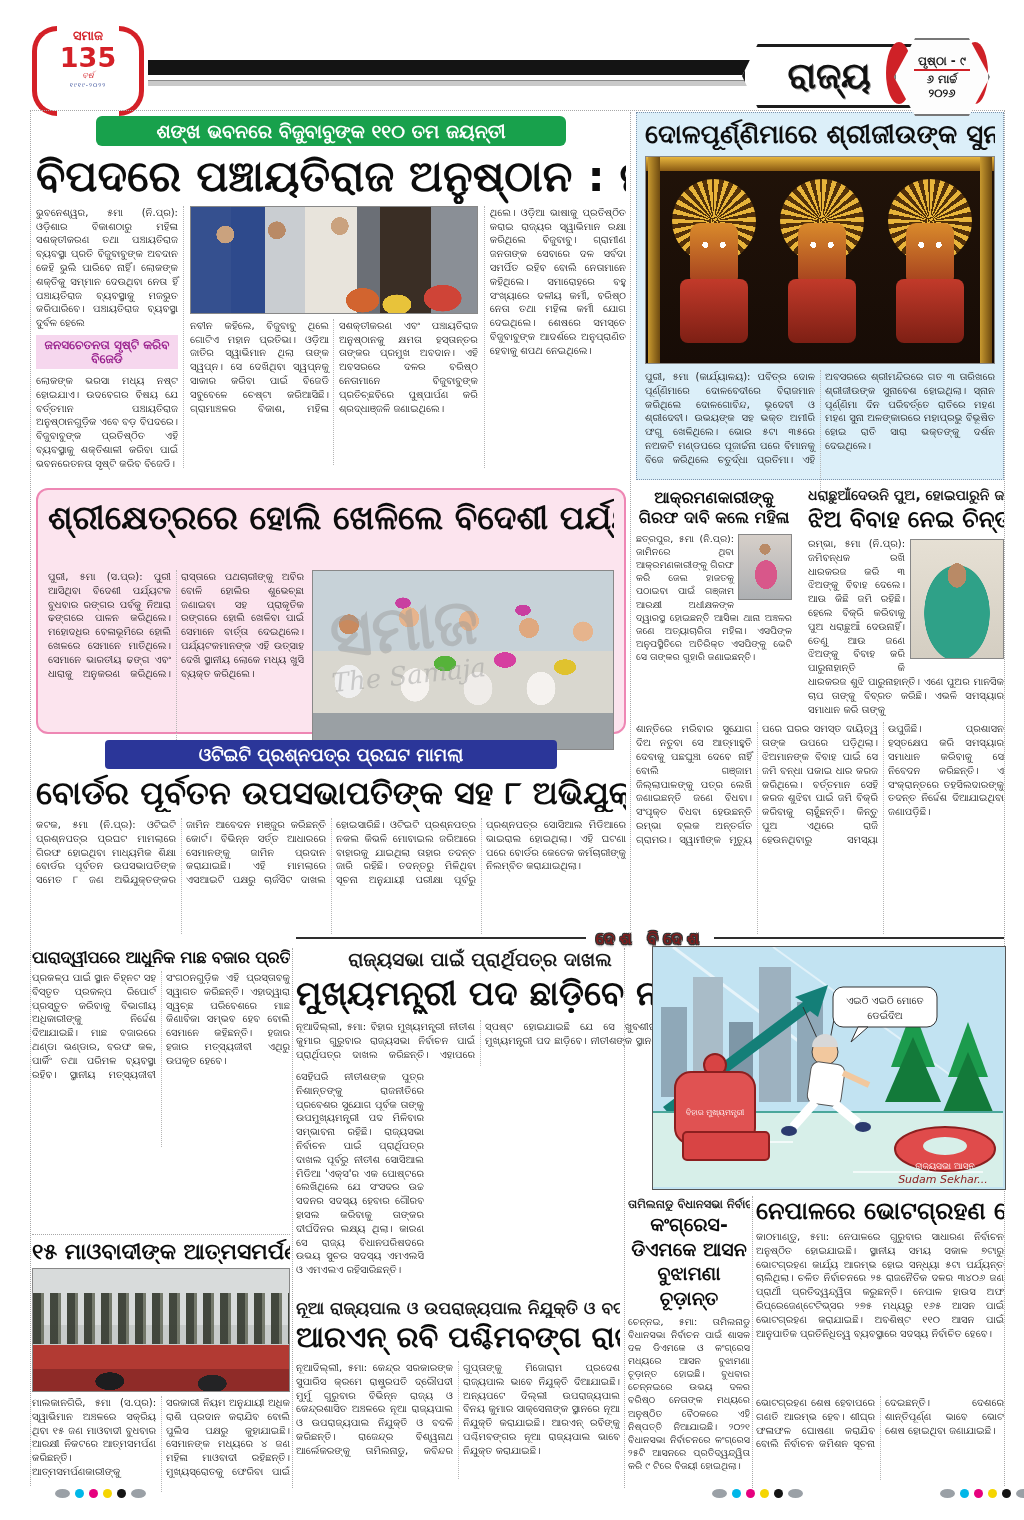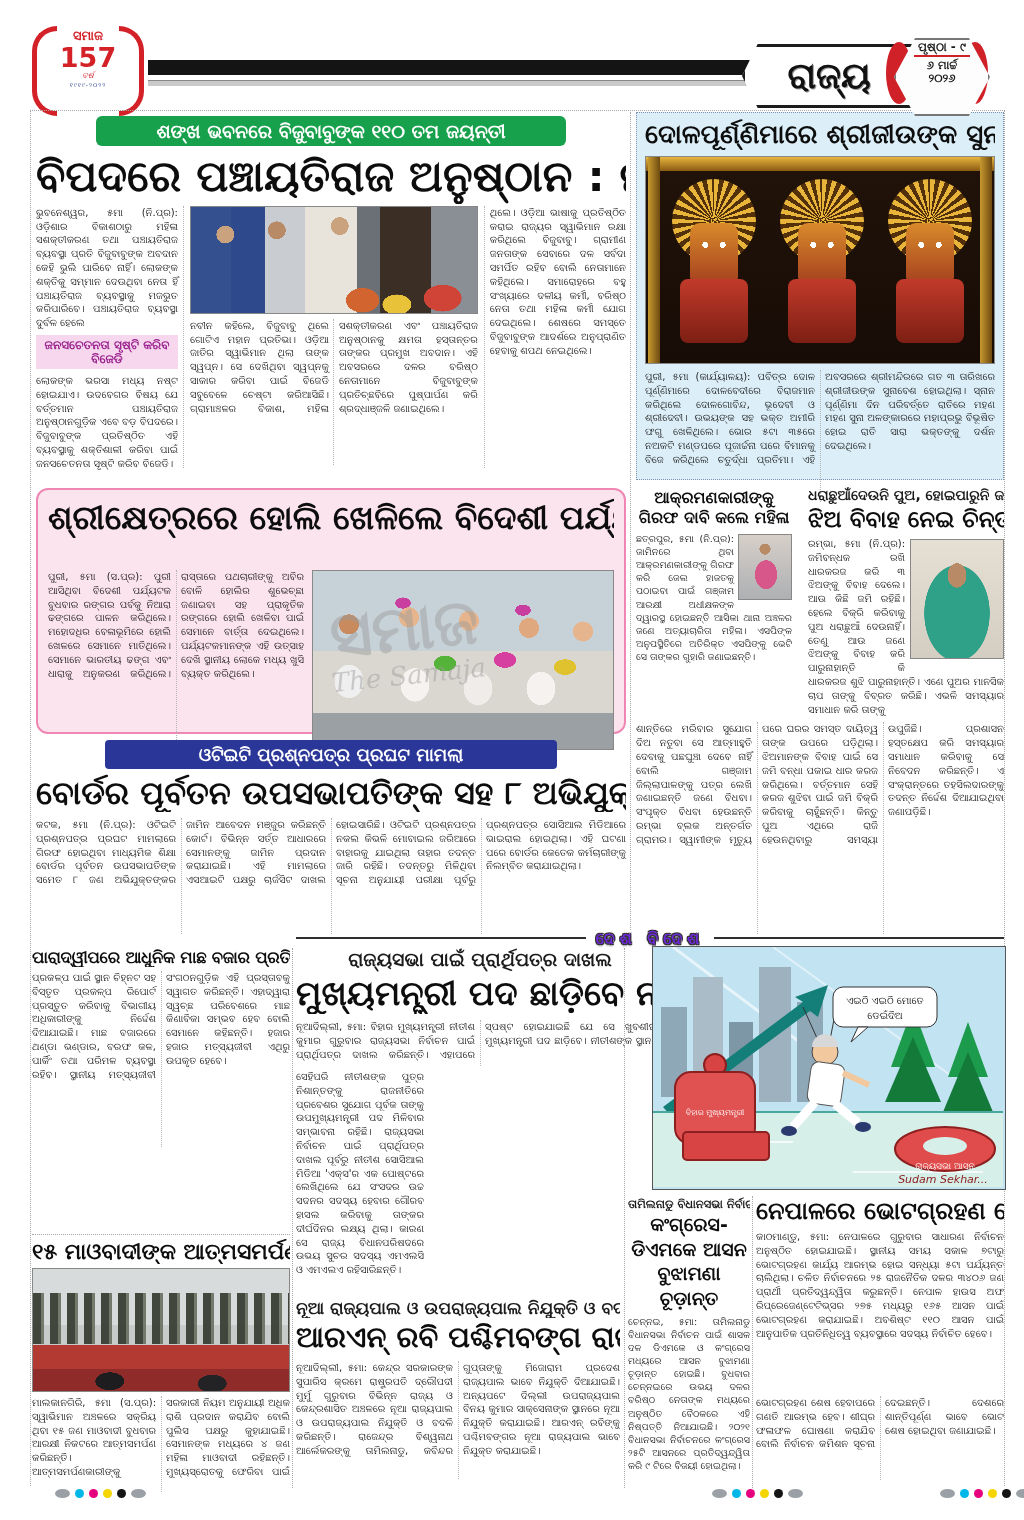--- a/index.html
+++ b/index.html
@@ -25,21 +25,21 @@
   .logo-range{font-size:6px;color:#233b8f;letter-spacing:1px;}
   .blackbar{left:148px;top:60px;width:606px;height:15px;background:#141414;}
   .graybar{left:148px;top:80px;width:606px;height:5px;background:#c9c9c9;border-top:1px solid #888;}
   .badge{left:742px;top:44px;width:168px;height:58px;background:#fff;border:3px solid #1c1c1c;
          clip-path:polygon(0 50%,9% 0,100% 0,100% 100%,9% 100%);
          display:flex;align-items:center;justify-content:center;}
   .badge span{font-size:36px;font-weight:bold;color:#111;text-shadow:1px 1px 0 #999;}
   .crescent{width:26px;height:62px;background:#cf2127;border-radius:50%;}
   .hex{left:894px;top:38px;width:92px;height:74px;background:#fdfdfd;border:2px solid #777;
        clip-path:polygon(22% 0,78% 0,100% 50%,78% 100%,22% 100%,0 50%);
-       display:flex;flex-direction:column;align-items:center;justify-content:flex-start;z-index:3;}
+       display:flex;flex-direction:column;align-items:center;justify-content:center;z-index:3;}
   .hex .pno{font-size:12px;font-weight:bold;border-bottom:2px solid #cf2127;padding:0 4px 1px;margin-bottom:2px;}
   .hex .dt{font-size:11.5px;font-weight:bold;line-height:1.15;}
 
   
   .a1{left:36px;top:114px;width:590px;height:366px;}
   .kickgreen{margin:2px auto 0;width:470px;height:30px;background:#18a14c;border-radius:6px;
              color:#fff;font-weight:bold;font-size:19px;display:flex;align-items:center;justify-content:center;}
   .a1 h1{margin:4px 0 2px;font-size:43px;line-height:1.25;white-space:nowrap;}
   .a1row{display:flex;height:262px;}
   .a1col1{width:146px;padding-right:5px;}
@@ -117,21 +117,21 @@
   .cont3{margin-top:6px;height:212px;overflow:hidden;}
   
   .ot{left:36px;top:740px;width:590px;height:192px;}
   .bannerblue{margin:0 auto;width:452px;height:29px;background:#2b3699;border-radius:4px;color:#fff;
       font-weight:bold;font-size:18px;display:flex;align-items:center;justify-content:center;}
   .ot h2{font-size:32px;margin:5px 0 6px;white-space:nowrap;}
   .ot .bt{height:116px;overflow:hidden;}
   
   .desh{left:296px;top:929px;width:708px;height:18px;display:flex;align-items:center;z-index:4;}
   .desh .ln{flex:1;border-top:2px solid #2e2e2e;}
-  .desh .lb{margin:0 10px;font-size:16px;font-weight:bold;letter-spacing:5px;color:#6d28d9;
+  .desh .lb{margin:0 10px;font-size:16px;font-weight:bold;letter-spacing:5px;color:#7f1d1d;
      text-shadow:-1px -1px 0 #333,1px -1px 0 #333,-1px 1px 0 #333,1px 1px 0 #333,0 2px 2px #999;}
   
   .pd{left:32px;top:946px;width:258px;height:286px;}
   .pd h3{font-size:16.5px;margin:2px 0 4px;letter-spacing:-.3px;white-space:nowrap;}
   .pd .p1{height:96px;overflow:hidden;}
   .pd .p2{height:176px;overflow:hidden;margin-top:4px;}
   
   .mao{left:32px;top:1234px;width:258px;height:254px;}
   .mao h3{font-size:22px;margin:2px 0 4px;white-space:nowrap;}
   .maoist-photo{width:256px;height:122px;background:
@@ -185,21 +185,21 @@
 </style>
 </head>
 <body>
 
 <div id="page">
 
   <div class="abs logo">
     <div class="br brl"></div>
     <div class="br brr"></div>
     <div class="logo-title">ସମାଜ</div>
-    <div class="logo-num">157</div>
+    <div class="logo-num">135</div>
     <div class="logo-sub">ବର୍ଷ</div>
     <div class="logo-range">୧୯୧୯-୨୦୨୨</div>
   </div>
   <div class="abs blackbar"></div>
   <div class="abs graybar"></div>
   <div class="abs badge">
     <span>ରାଜ୍ୟ</span>
   </div>
   <div class="abs crescent" style="left:886px;top:42px;"></div>
   <div class="abs crescent" style="left:962px;top:42px;"></div>
@@ -219,21 +219,21 @@
 
   <section class="abs a1">
     <div class="kickgreen">
       <span>ଶଙ୍ଖ ଭବନରେ ବିଜୁବାବୁଙ୍କ ୧୧୦ ତମ ଜୟନ୍ତୀ</span>
     </div>
     <h1 class="hl">ବିପଦରେ ପଞ୍ଚାୟତିରାଜ ଅନୁଷ୍ଠାନ : ନବୀନ</h1>
     <div class="a1row">
       <div class="a1col1">
         <p class="bt" style="margin:0;">ଭୁବନେଶ୍ୱର, ୫ମା (ନି.ପ୍ର): ଓଡ଼ିଶାର ବିକାଶଠାରୁ ମହିଳା ସଶକ୍ତୀକରଣ ତଥା ପଞ୍ଚାୟତିରାଜ ବ୍ୟବସ୍ଥା ପ୍ରତି ବିଜୁବାବୁଙ୍କ ଅବଦାନ କେହି ଭୁଲି ପାରିବେ ନାହିଁ। ଲୋକଙ୍କ ଶକ୍ତିକୁ ସମ୍ମାନ ଦେଉଥିବା ନେତା ହିଁ ପଞ୍ଚାୟତିରାଜ ବ୍ୟବସ୍ଥାକୁ ମଜଭୁତ କରିପାରିବେ। ପଞ୍ଚାୟତିରାଜ ବ୍ୟବସ୍ଥା ଦୁର୍ବଳ ହେଲେ</p>
         <div class="subpurple">ଜନସଚେତନତା ସୃଷ୍ଟି କରିବ ବିଜେଡି</div>
-        <p class="bt" style="margin:0;">ଲୋକଙ୍କ ଭରସା ମଧ୍ୟ ନଷ୍ଟ ହୋଇଯାଏ। ଉଦବେଗର ବିଷୟ ଯେ ବର୍ତ୍ତମାନ ପଞ୍ଚାୟତିରାଜ ଅନୁଷ୍ଠାନଗୁଡ଼ିକ ଏବେ ବଡ଼ ବିପଦରେ। ବିଜୁବାବୁଙ୍କ ପ୍ରତିଷ୍ଠିତ ଏହି ବ୍ୟବସ୍ଥାକୁ ଶକ୍ତିଶାଳୀ କରିବା ପାଇଁ ଜନସଚେତନତା ସୃଷ୍ଟି କରିବ ବିଜେଡି।</p>
+        <p class="bt" style="margin:0;">ଲୋକଙ୍କ ଭରସା ମଧ୍ୟ ନଷ୍ଟ ହୋଇଯାଏ। ଉଦବେଗର ବିଷୟ ଯେ ବର୍ତ୍ତମାନ ପଞ୍ଚାୟତିରାଜ ଅନୁଷ୍ଠାନଗୁଡ଼ିକ ଏବେ ବଡ଼ ବିପଦରେ। ବିଜୁବାବୁଙ୍କ ପ୍ରତିଷ୍ଠିତ ଏହି ବ୍ୟବସ୍ଥାକୁ ଶକ୍ତିଶାଳୀ କରିବା ପାଇଁ ଭବନରେତନତା ସୃଷ୍ଟି କରିବ ବିଜେଡି।</p>
       </div>
       <div class="a1mid">
         <div class="ph naveen-photo"></div>
         <div class="bt c2" style="height:146px;overflow:hidden;">ନବୀନ କହିଲେ, ବିଜୁବାବୁ ଥିଲେ ଗୋଟିଏ ମହାନ ପ୍ରତିଭା। ଓଡ଼ିଆ ଜାତିର ସ୍ୱାଭିମାନ ଥିଲା ତାଙ୍କ ସ୍ୱପ୍ନ। ସେ ଦେଖିଥିବା ସ୍ୱପ୍ନକୁ ସାକାର କରିବା ପାଇଁ ବିଜେଡି ସବୁବେଳେ ଚେଷ୍ଟା କରିଆସିଛି। ଗ୍ରାମାଞ୍ଚଳର ବିକାଶ, ମହିଳା ସଶକ୍ତୀକରଣ ଏବଂ ପଞ୍ଚାୟତିରାଜ ଅନୁଷ୍ଠାନକୁ କ୍ଷମତା ହସ୍ତାନ୍ତର ତାଙ୍କର ପ୍ରମୁଖ ଅବଦାନ। ଏହି ଅବସରରେ ଦଳର ବରିଷ୍ଠ ନେତାମାନେ ବିଜୁବାବୁଙ୍କ ପ୍ରତିଚ୍ଛବିରେ ପୁଷ୍ପାର୍ପଣ କରି ଶ୍ରଦ୍ଧାଞ୍ଜଳି ଜଣାଇଥିଲେ।</div>
       </div>
       <div class="a1col4">
         <p class="bt" style="margin:0;">ଥିଲେ। ଓଡ଼ିଆ ଭାଷାକୁ ପ୍ରତିଷ୍ଠିତ କରାଇ ରାଜ୍ୟର ସ୍ୱାଭିମାନ ରକ୍ଷା କରିଥିଲେ ବିଜୁବାବୁ। ଗ୍ରାମୀଣ ଜନତାଙ୍କ ସେବାରେ ଦଳ ସର୍ବଦା ସମର୍ପିତ ରହିବ ବୋଲି ନେତାମାନେ କହିଥିଲେ। ସମାରୋହରେ ବହୁ ସଂଖ୍ୟାରେ ଦଳୀୟ କର୍ମୀ, ବରିଷ୍ଠ ନେତା ତଥା ମହିଳା କର୍ମୀ ଯୋଗ ଦେଇଥିଲେ। ଶେଷରେ ସମସ୍ତେ ବିଜୁବାବୁଙ୍କ ଆଦର୍ଶରେ ଅନୁପ୍ରାଣିତ ହେବାକୁ ଶପଥ ନେଇଥିଲେ।</p>
       </div>
     </div>
   </section>

